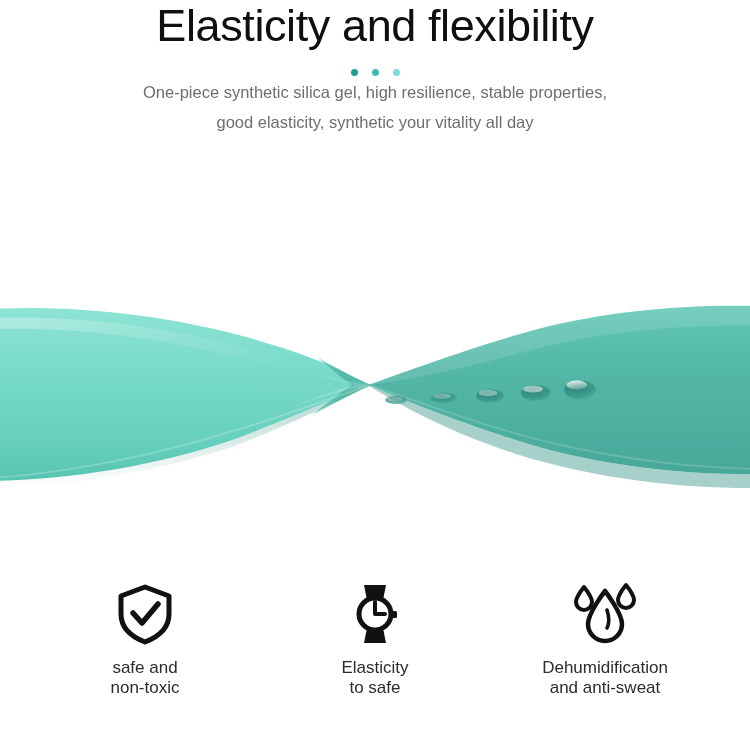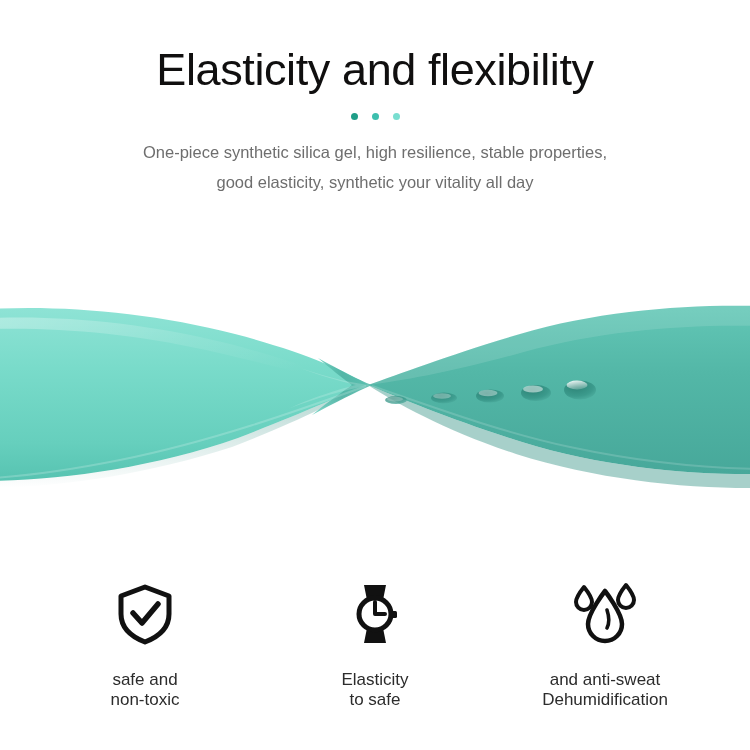--- a/index.html
+++ b/index.html
@@ -19,21 +19,20 @@
   
   .header {
     position: absolute;
     top: 0;
     left: 0;
     width: 750px;
     text-align: center;
   }
   .page-title {
     margin: 0;
-    padding-top: 44px;
     font-size: 45px;
     font-weight: 400;
     letter-spacing: -0.4px;
     color: #100f0f;
     line-height: 1.15;
     font-family: "Liberation Sans", sans-serif;
   }
 
   .dots-row {
     margin-top: 17px;
@@ -44,21 +43,20 @@
     gap: 14px;
   }
   .dot {
     width: 7px;
     height: 7px;
     border-radius: 50%;
     display: block;
   }
 
   .subtitle-block {
-    margin-top: 16px;
     color: #6e6e6e;
     font-size: 16.5px;
     line-height: 30px;
     font-family: "Liberation Sans", sans-serif;
   }
   .subtitle-line {
     display: block;
     white-space: nowrap;
   }
 
@@ -93,21 +91,21 @@
     flex-direction: column;
     align-items: center;
   }
   .feature-icon {
     height: 68px;
     display: flex;
     align-items: center;
     justify-content: center;
   }
   .feature-label {
-    margin-top: 22px;
+    margin-top: 10px;
     text-align: center;
     color: #2c2c2c;
     font-size: 17px;
     line-height: 20px;
     font-family: "Liberation Sans", sans-serif;
   }
   .feature-label .lbl-line { display: block; white-space: nowrap; }
 </style>
 </head>
 <body>
@@ -267,17 +265,17 @@
         <path d="M13 5 C13 5 21 15 21 20 A8 8 0 0 1 5 20 C5 15 13 5 13 5 Z" fill="none" stroke="#111111" stroke-width="4" stroke-linejoin="round"></path>
 
         <path d="M55 3 C55 3 63 13 63 18 A8 8 0 0 1 47 18 C47 13 55 3 55 3 Z" fill="none" stroke="#111111" stroke-width="4" stroke-linejoin="round"></path>
 
         <path d="M34 9 C34 9 51 31 51 42 A17 17 0 0 1 17 42 C17 31 34 9 34 9 Z" fill="none" stroke="#111111" stroke-width="4.5" stroke-linejoin="round"></path>
 
         <path d="M36 28 C38 34 39 40 36 46" fill="none" stroke="#111111" stroke-width="3.6" stroke-linecap="round"></path>
       </svg>
     </div>
     <div class="feature-label">
+      <span class="lbl-line">Dehumidification</span>
       <span class="lbl-line">and anti-sweat</span>
-      <span class="lbl-line">Dehumidification</span>
     </div>
   </div>
 </div>
 
 </body></html>

